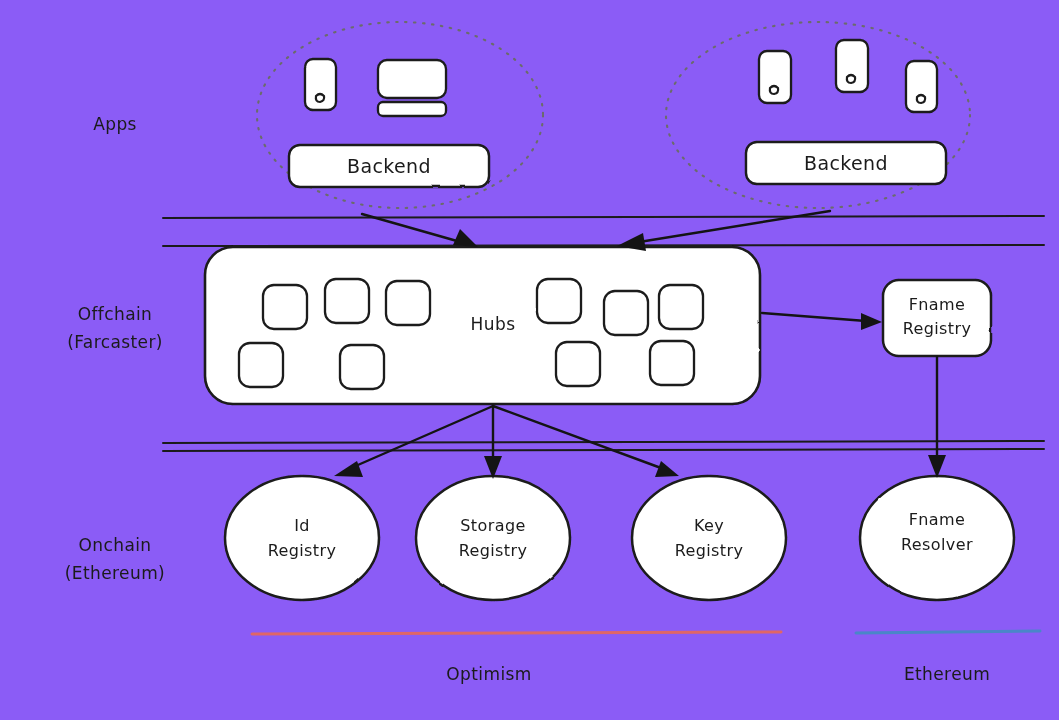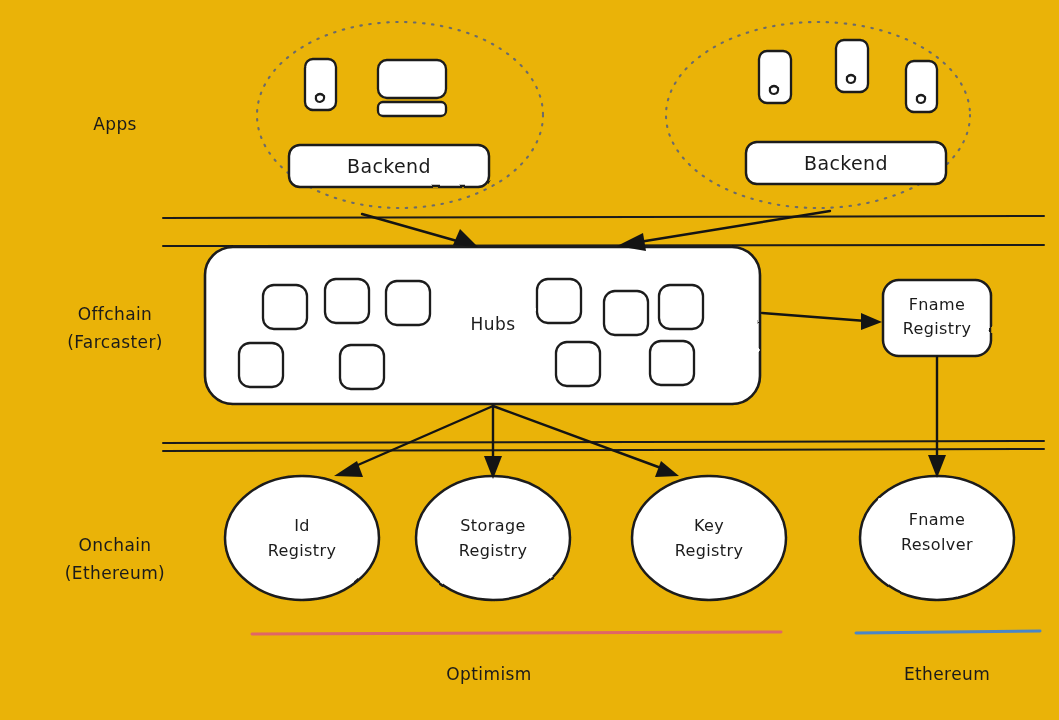--- a/index.html
+++ b/index.html
@@ -8,21 +8,21 @@
     padding: 0;
     background: #ffffff;
   }
   body {
     font-family: "DejaVu Sans", sans-serif;
   }
   #canvas {
     position: relative;
     width: 1059px;
     height: 720px;
-    background: #eab308;
+    background: #8b5cf6;
     overflow: hidden;
   }
   #canvas svg.layer {
     position: absolute;
     left: 0;
     top: 0;
     width: 1059px;
     height: 720px;
   }
   .hand-text {

